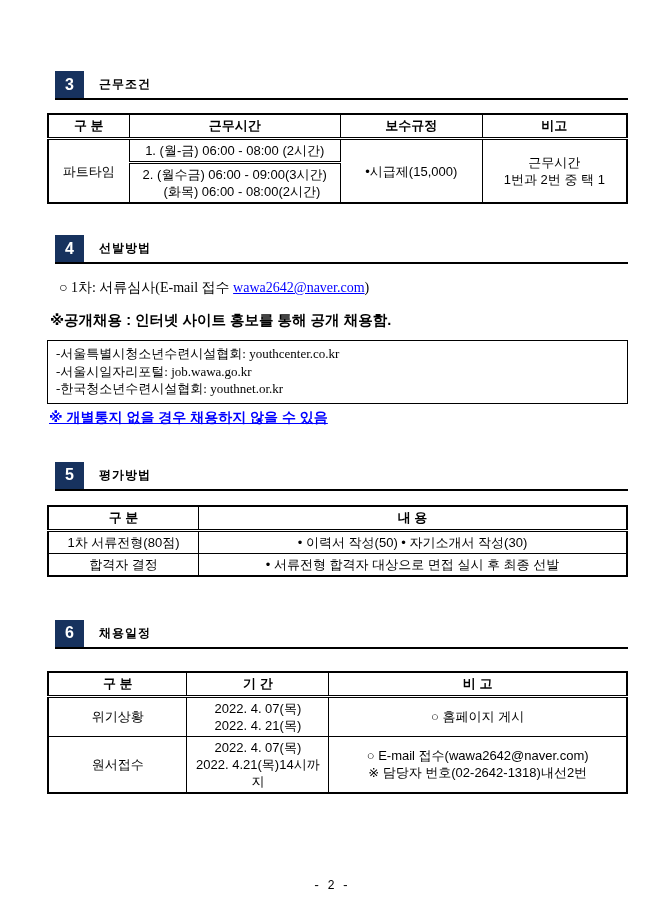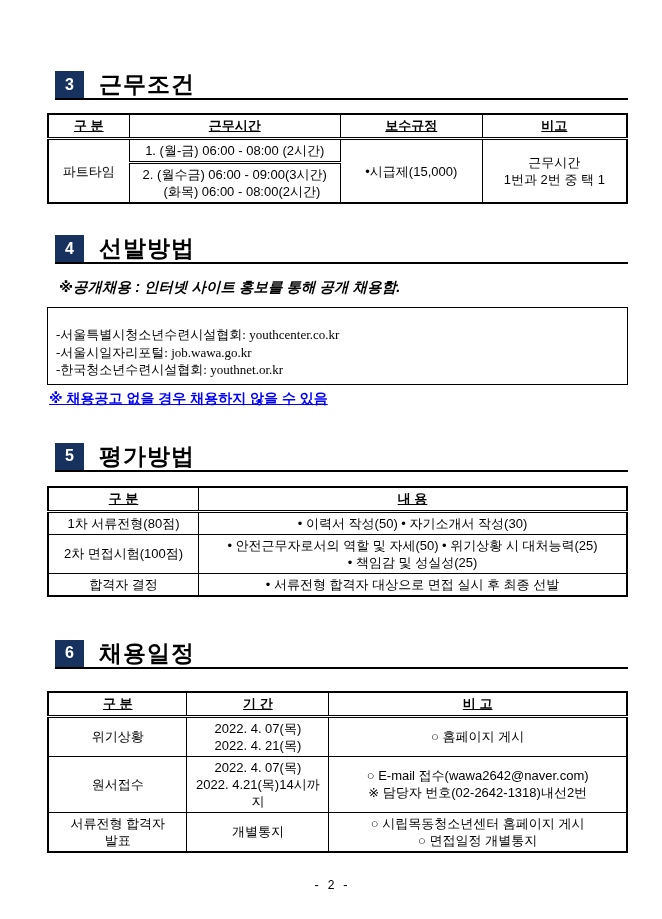--- a/index.html
+++ b/index.html
@@ -20,53 +20,52 @@
     margin-left:8px;
     height:30px;
   }
   .sec-num{
     width:29px;height:27px;
     background:#17325e;
     color:#fff;font-weight:bold;font-size:16px;
     display:flex;align-items:center;justify-content:center;
   }
   .sec-title{
-    font-weight:bold;font-size:23px;
+    font-weight:bold;font-size:12px;
     margin-left:15px;line-height:27px;
     letter-spacing:1px;
   }
   
   table{border-collapse:collapse;width:100%;table-layout:fixed;}
   .doc-table{border:2px solid #000;}
   .doc-table th,.doc-table td{
     border:1px solid #000;
     font-size:13px;line-height:17px;
     padding:2px 5px;
     vertical-align:middle;
   }
   .doc-table th{
     font-weight:bold;
-    text-decoration:underline;
     padding:2px 0 3px 0;
     border-bottom:3px double #000;
   }
   .center{text-align:center;}
   .left{text-align:center;}
   .pre{white-space:pre-line;}
   .prewrap{white-space:pre-wrap;}
   .dbl-bottom{border-bottom:3px double #000 !important;}
   
   .t-work{margin-top:13px;}
   
   .sel-item{font-family:"Liberation Serif","DejaVu Serif",serif;font-size:14px;margin:15px 0 0 12px;}
-  .open-note{font-weight:bold;font-size:14.5px;margin:14px 0 0 12px;font-style:italic;}
+  .open-note{font-weight:bold;font-size:14.5px;margin:14px 0 0 3px;}
   .sites-box{
     border:1px solid #000;
     margin-top:10px;
-    padding:18px 8px 5px 8px;
+    padding:4px 8px 5px 8px;
     font-family:"Liberation Serif","DejaVu Serif",serif;
     font-size:13px;line-height:17.5px;
   }
   .blue-note{
     color:#0000ff;font-weight:bold;font-size:14px;
     text-decoration:underline;
     margin:5px 0 0 2px;
   }
   a.mail{color:#0000ff;text-decoration:underline;}
   
@@ -118,53 +117,49 @@
     (화목) 06:00 - 08:00(2시간)</td>
     </tr>
   </tbody>
     </table>
 
   <div class="sec-head gap-sec4">
     <div class="sec-num">4</div>
     <div class="sec-title">선발방법</div>
   </div>
 
+  <div class="sel-item"><span>○ 1차: 서류심사(E-mail 접수 </span><a class="mail" href="#">wawa2642@naver.com</a><span>)</span></div>
   <div class="open-note">※공개채용 : 인터넷 사이트 홍보를 통해 공개 채용함.</div>
 
   <div class="sites-box">
     <div>-서울특별시청소년수련시설협회: youthcenter.co.kr</div>
     <div>-서울시일자리포털: job.wawa.go.kr</div>
     <div>-한국청소년수련시설협회: youthnet.or.kr</div>
   </div>
 
-  <div class="blue-note">※ 채용공고 없을 경우 채용하지 않을 수 있음</div>
+  <div class="blue-note">※ 개별통지 없을 경우 채용하지 않을 수 있음</div>
 
   <div class="sec-head gap-sec5">
     <div class="sec-num">5</div>
     <div class="sec-title">평가방법</div>
   </div>
 
   <table class="doc-table t-eval">
     <colgroup>
         <col style="width:26%">
         <col style="width:74%">
       </colgroup>
     <tbody>
         <tr>
       <th>구  분</th>
       <th>내  용</th>
     </tr>
     <tr>
       <td class="center">1차 서류전형(80점)</td>
       <td class="left pre">• 이력서 작성(50) • 자기소개서 작성(30)</td>
-    </tr>
-    <tr>
-      <td class="center">2차 면접시험(100점)</td>
-      <td class="left pre">• 안전근무자로서의 역할 및 자세(50) • 위기상황 시 대처능력(25)
-• 책임감 및 성실성(25)</td>
     </tr>
     <tr>
       <td class="center">합격자 결정</td>
       <td class="left pre">• 서류전형 합격자 대상으로 면접 실시 후 최종 선발</td>
     </tr>
   </tbody>
     </table>
 
   <div class="sec-head gap-sec6">
     <div class="sec-num">6</div>
@@ -189,26 +184,19 @@
 2022. 4. 21(목)</td>
       <td class="left pre">○ 홈페이지 게시</td>
     </tr>
     <tr>
       <td class="center pre">원서접수</td>
       <td class="center pre">2022. 4. 07(목)
 2022. 4.21(목)14시까지</td>
       <td class="left pre">○ E-mail 접수(wawa2642@naver.com)
 ※ 담당자 번호(02-2642-1318)내선2번</td>
     </tr>
-    <tr>
-      <td class="center pre">서류전형 합격자
-발표</td>
-      <td class="center pre">개별통지</td>
-      <td class="left pre">○ 시립목동청소년센터 홈페이지 게시
-○ 면접일정 개별통지</td>
-    </tr>
 
   </tbody>
     </table>
 
   <div class="page-num">- 2 -</div>
 
 </div>
 
 </body></html>

